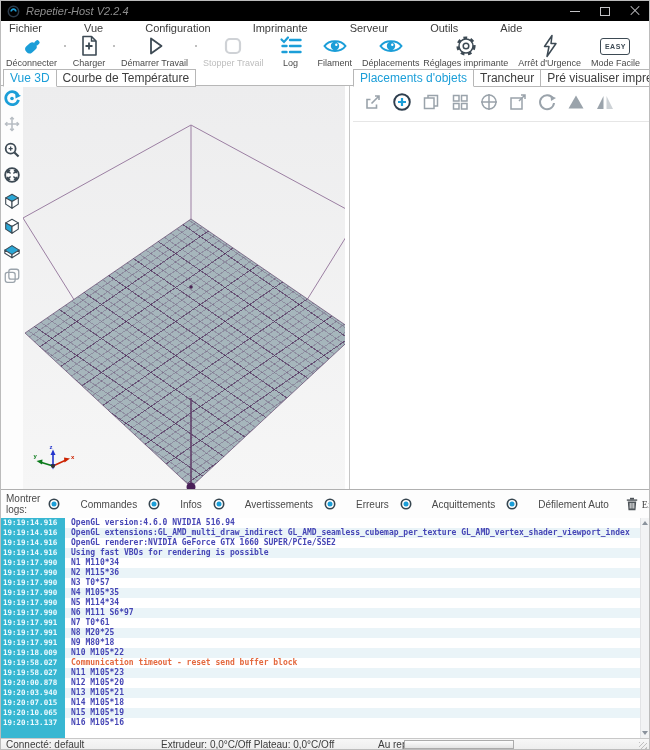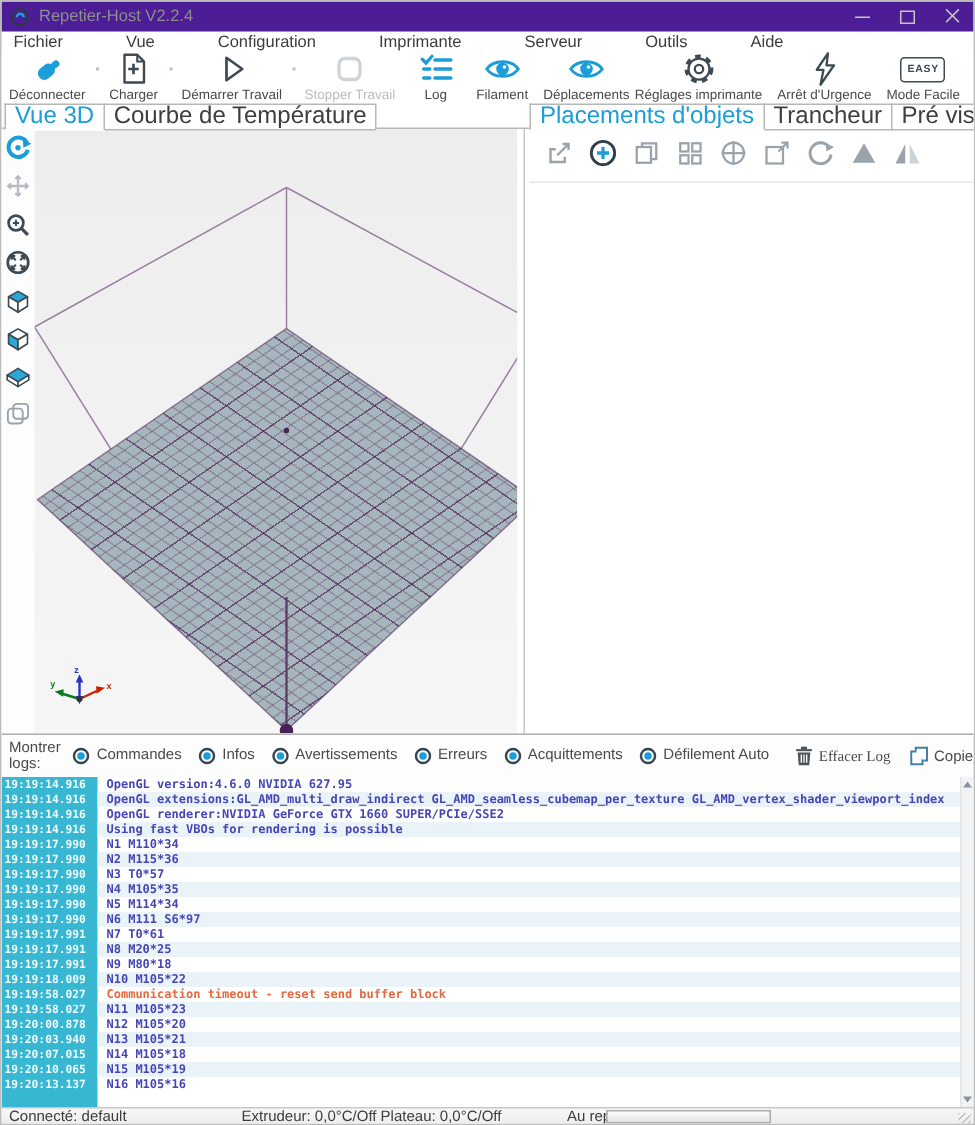--- a/index.html
+++ b/index.html
@@ -1,19 +1,19 @@
 <!DOCTYPE html>
 <html style="--accent: #1b9ed8; --gutter: #38b7d2; --log_text: #4545b5; --error: #e4693f; --bed: #a6b6bc; --frame: #9b7fa2; --viewport_bg: #f2f2f2;"><head>
 <meta charset="utf-8">
 <style>
   html,body{margin:0;padding:0;background:#dcdcdc;}
   .window{position:relative;width:650px;height:750px;background:#fff;overflow:hidden;
           font-family:"Liberation Sans",sans-serif;border:1px solid #bcbcbc;box-sizing:border-box;}
   
-  .titlebar{position:absolute;left:0;top:0;width:100%;height:20px;background:#4c1d95;display:flex;align-items:center;}
+  .titlebar{position:absolute;left:0;top:0;width:100%;height:20px;background:#000000;display:flex;align-items:center;font-style:italic;}
   .app-icon{margin-left:6px;width:13px;height:13px;}
   .title-text{margin-left:6px;font-size:11px;color:#8e8e8e;}
   .win-controls{position:absolute;right:6px;top:0;height:20px;display:flex;align-items:center;gap:14px;}
   .wc{width:16px;height:14px;position:relative;cursor:default;}
   .wc-min::after{content:"";position:absolute;left:3px;top:7px;width:10px;height:1px;background:#c3c3c6;}
   .wc-max::after{content:"";position:absolute;left:3px;top:3px;width:8px;height:7px;border:1px solid #c3c3c6;}
   .wc-close::before,.wc-close::after{content:"";position:absolute;left:2px;top:6px;width:12px;height:1px;background:#c3c3c6;}
   .wc-close::before{transform:rotate(45deg);}
   .wc-close::after{transform:rotate(-45deg);}
   
@@ -30,21 +30,21 @@
   .tb-sep::after{content:"";width:2px;height:2px;background:#bfbfbf;}
   .toolbar-right{position:absolute;right:4px;top:0;display:flex;text-align:center;}
   .easy-badge{width:28px;height:15px;border:1.6px solid #3d4a54;border-radius:3px;display:flex;align-items:center;justify-content:center;
               font-size:7px;font-weight:bold;color:#3d4a54;letter-spacing:.5px;}
   
   .tabsrow{position:absolute;left:0;top:67px;width:100%;height:18px;}
   .tabs-underline{position:absolute;left:0;top:17px;width:100%;height:1px;background:#b7b7b7;}
   .tabgroup{position:absolute;top:1px;display:flex;}
   .tabgroup.left{left:2px;}
   .tabgroup.right{left:352px;}
-  .tab{position:relative;border:1px solid #b7b7b7;background:#fff;color:#3e3e3e;font-size:16px;
+  .tab{position:relative;border:1px solid #b7b7b7;background:#fff;color:#3e3e3e;font-size:12px;
        padding:2px 6px 2px;margin-right:-1px;white-space:nowrap;height:12px;line-height:12px;z-index:1;cursor:default;}
   .tab.active{color:var(--accent,#1b9ed8);border-bottom-color:#fff;z-index:2;}
   
   .workspace{position:absolute;left:0;top:85px;width:650px;height:403px;background:#fff;border-bottom:1px solid #a8a8a8;box-sizing:content-box;}
   .left-strip{position:absolute;left:0;top:0;width:22px;height:403px;background:#fdfdfd;}
   .vtool{position:absolute;left:2px;width:18px;height:18px;cursor:pointer;}
   .viewport{position:absolute;left:22px;top:0;width:322px;height:403px;overflow:hidden;cursor:grab;
             background:linear-gradient(#ededee,#f6f6f6);}
   .viewport svg{position:absolute;left:0;top:0;}
   .bed{position:absolute;left:0;top:0;width:322px;height:403px;
@@ -58,21 +58,21 @@
   .splitter{position:absolute;left:344px;top:0;width:8px;height:403px;background:#fff;cursor:col-resize;}
   .splitter::after{content:"";position:absolute;left:4px;top:0;bottom:0;width:1px;background:#c6c6c6;}
   .right-panel{position:absolute;left:352px;top:0;width:298px;height:403px;background:#fff;}
   .obj-toolbar{position:absolute;left:8px;top:4px;display:flex;gap:5px;align-items:center;}
   .obj-btn{width:24px;height:24px;display:flex;align-items:center;justify-content:center;cursor:pointer;}
   .obj-divider{position:absolute;left:0;top:35px;width:100%;height:1px;background:#e6e6e6;}
   
   .log-filter{position:absolute;left:0;top:488px;width:100%;height:29px;background:#fdfdfd;border-top:1px solid #b0b0b0;
               display:flex;align-items:center;box-sizing:border-box;}
   .lf-label{font-size:10px;color:#4a4a4a;margin-left:5px;margin-right:8px;}
-  .chip{display:flex;align-items:flex-start;gap:4px;font-size:10px;color:#4a4a4a;margin-right:11px;cursor:pointer;white-space:nowrap;}
+  .chip{display:flex;align-items:center;gap:20px;font-size:10px;color:#4a4a4a;margin-right:11px;cursor:pointer;white-space:nowrap;}
   .lf-btn{display:flex;align-items:center;gap:4px;font-size:10px;color:#4a4a4a;cursor:pointer;margin-right:12px;white-space:nowrap;}
   .lf-btn.clear{margin-left:6px;font-family:Liberation Serif, serif;}
   
   .log-body{position:absolute;left:0;top:517px;width:100%;height:220px;background:#fff;overflow:hidden;}
   .log-body::before{content:"";position:absolute;left:0;top:0;bottom:0;width:64px;background:var(--gutter,#38b7d2);}
   .log-rows{position:absolute;left:0;top:0;right:8px;}
   .log-row{display:flex;height:10px;line-height:10px;font-family:"DejaVu Sans Mono",monospace;font-size:8px;font-weight:bold;white-space:nowrap;}
   .log-row .lt{width:64px;flex:none;color:#effbff;padding-left:2px;box-sizing:border-box;font-size:7.5px;position:relative;z-index:1;}
   .log-row .lm{flex:1;color:var(--log_text,#4545b5);padding-left:6px;overflow:hidden;}
   .log-row:nth-child(even) .lm{background:#eaf4f8;}
@@ -451,21 +451,21 @@
           </g>
         </svg>
       <span>Copier</span>
       </span>
   </div>
 
   <div class="log-body">
     <div class="log-rows">
   <div class="log-row">
     <span class="lt">19:19:14.916</span>
-    <span class="lm">OpenGL version:4.6.0 NVIDIA 627.95</span>
+    <span class="lm">OpenGL version:4.6.0 NVIDIA 516.94</span>
   </div>
 
   <div class="log-row">
     <span class="lt">19:19:14.916</span>
     <span class="lm">OpenGL extensions:GL_AMD_multi_draw_indirect GL_AMD_seamless_cubemap_per_texture GL_AMD_vertex_shader_viewport_index</span>
   </div>
 
   <div class="log-row">
     <span class="lt">19:19:14.916</span>
     <span class="lm">OpenGL renderer:NVIDIA GeForce GTX 1660 SUPER/PCIe/SSE2</span>

